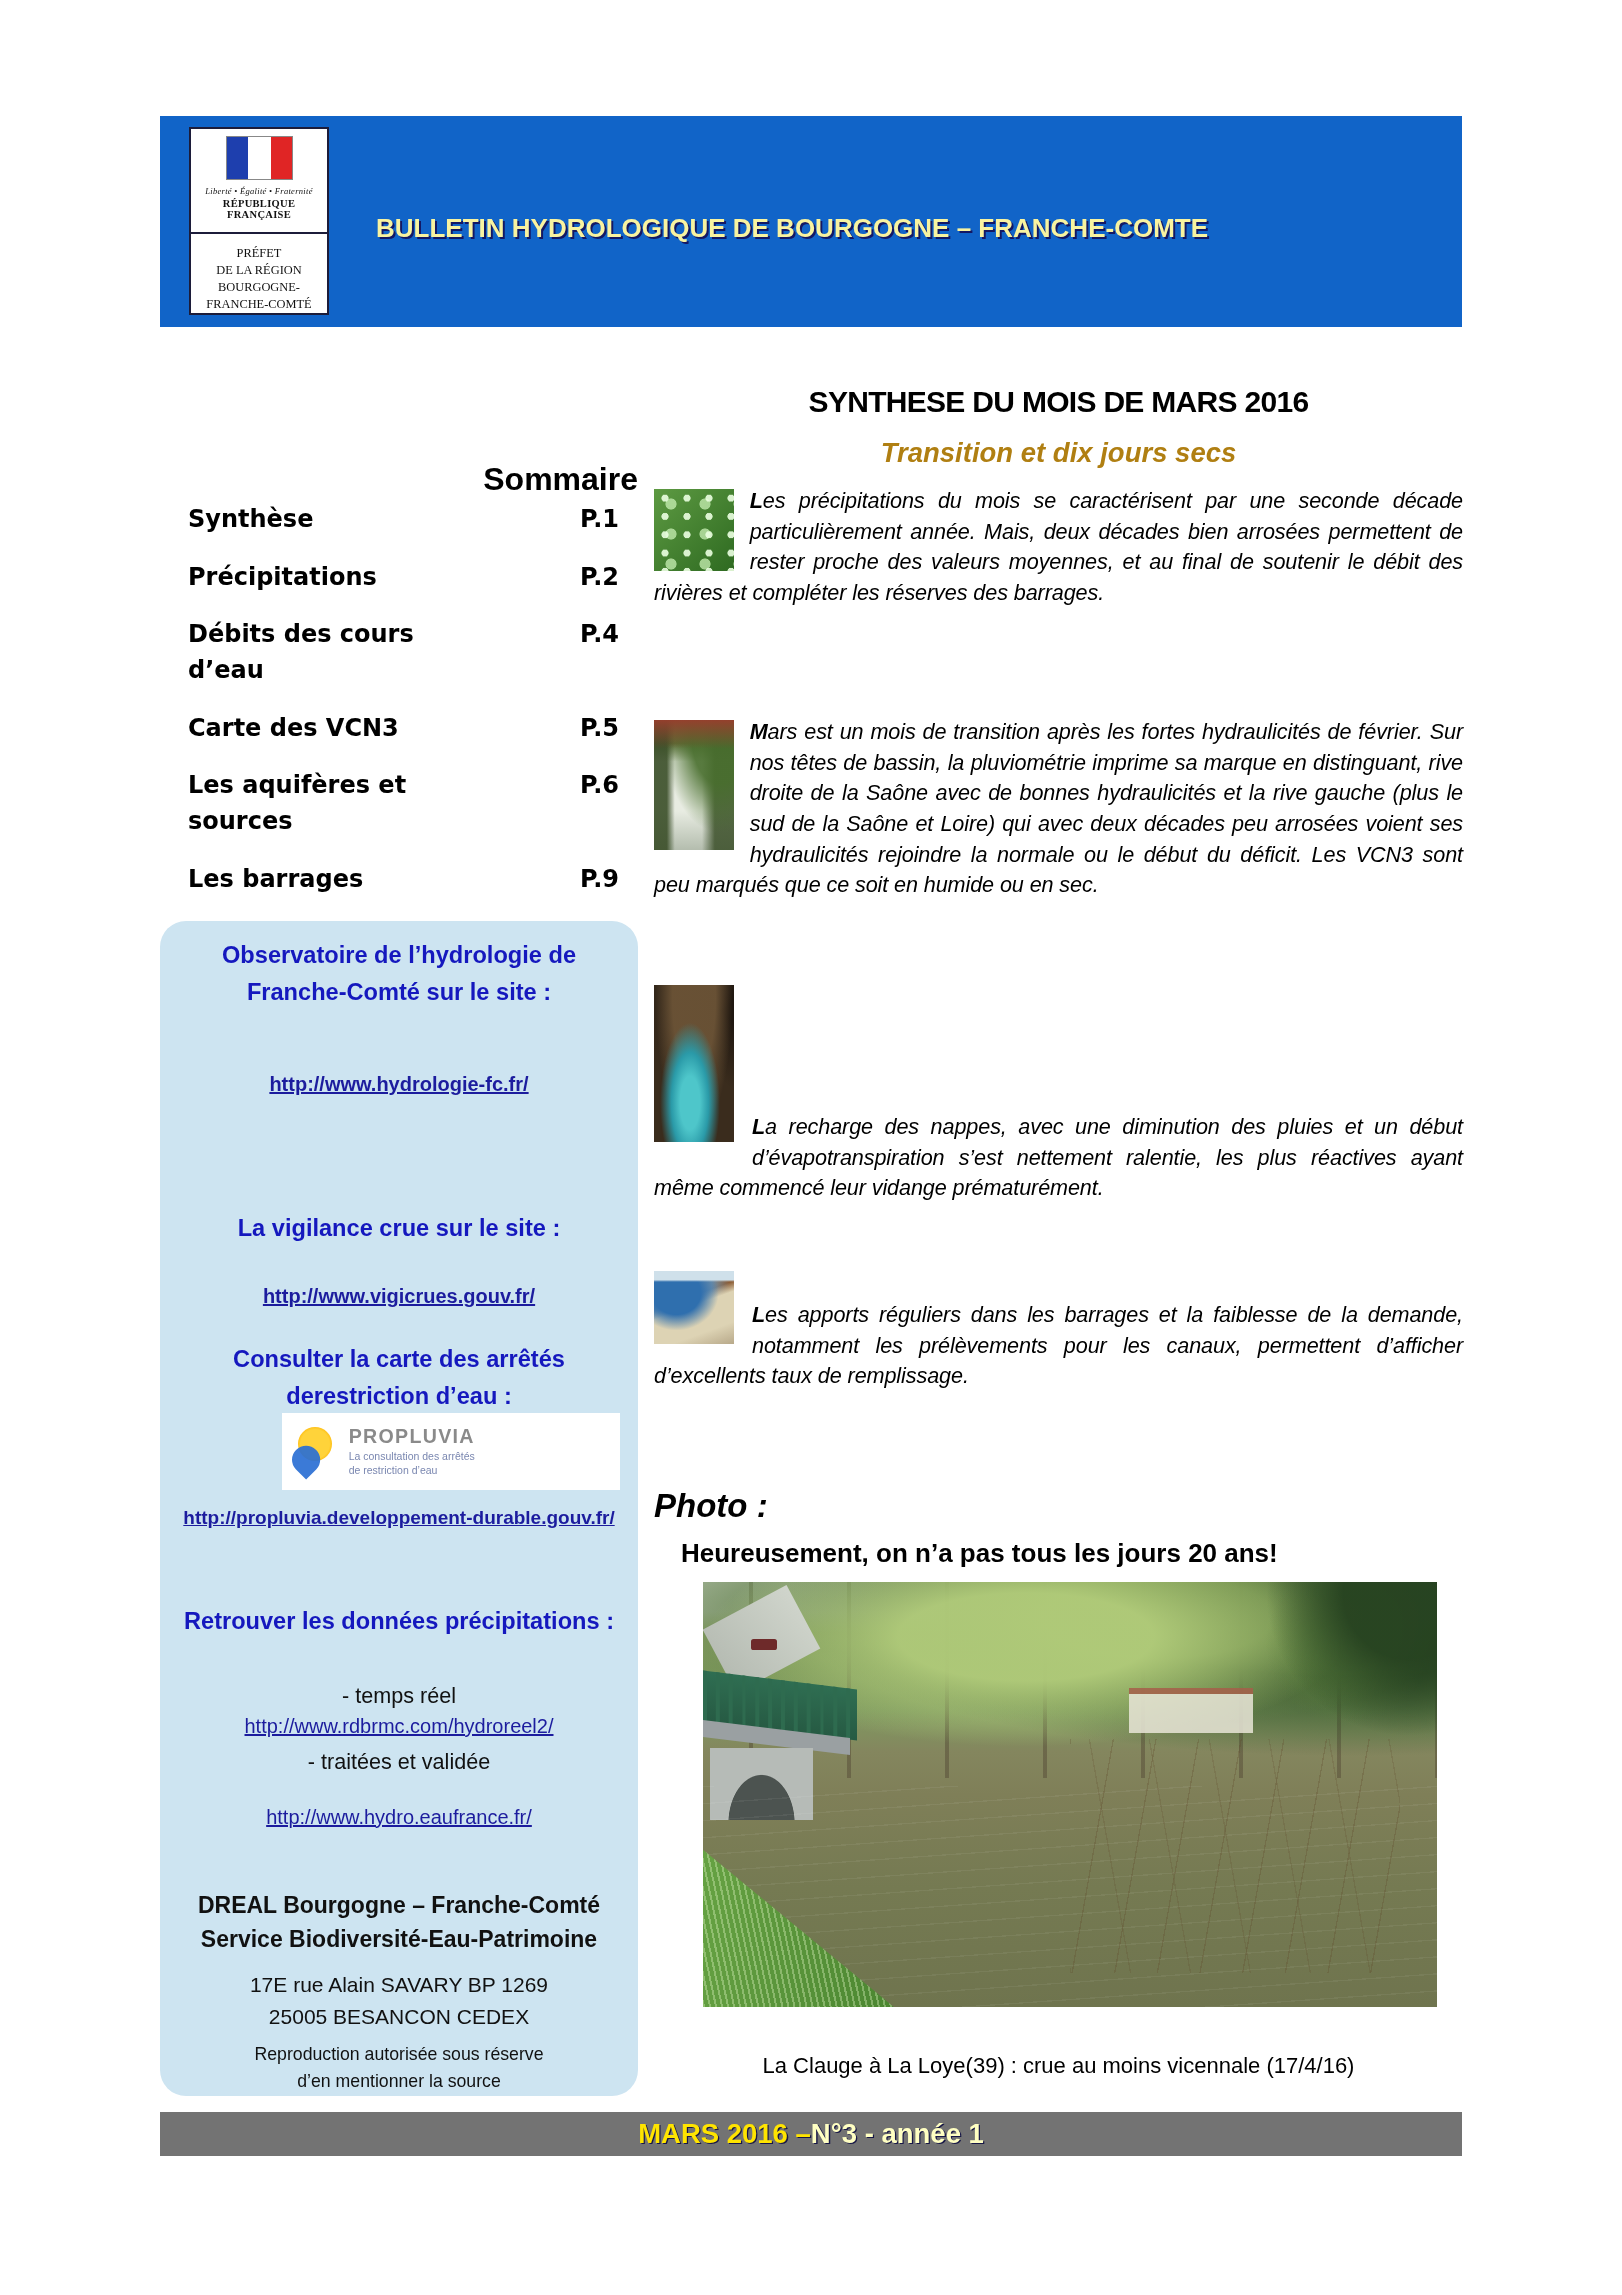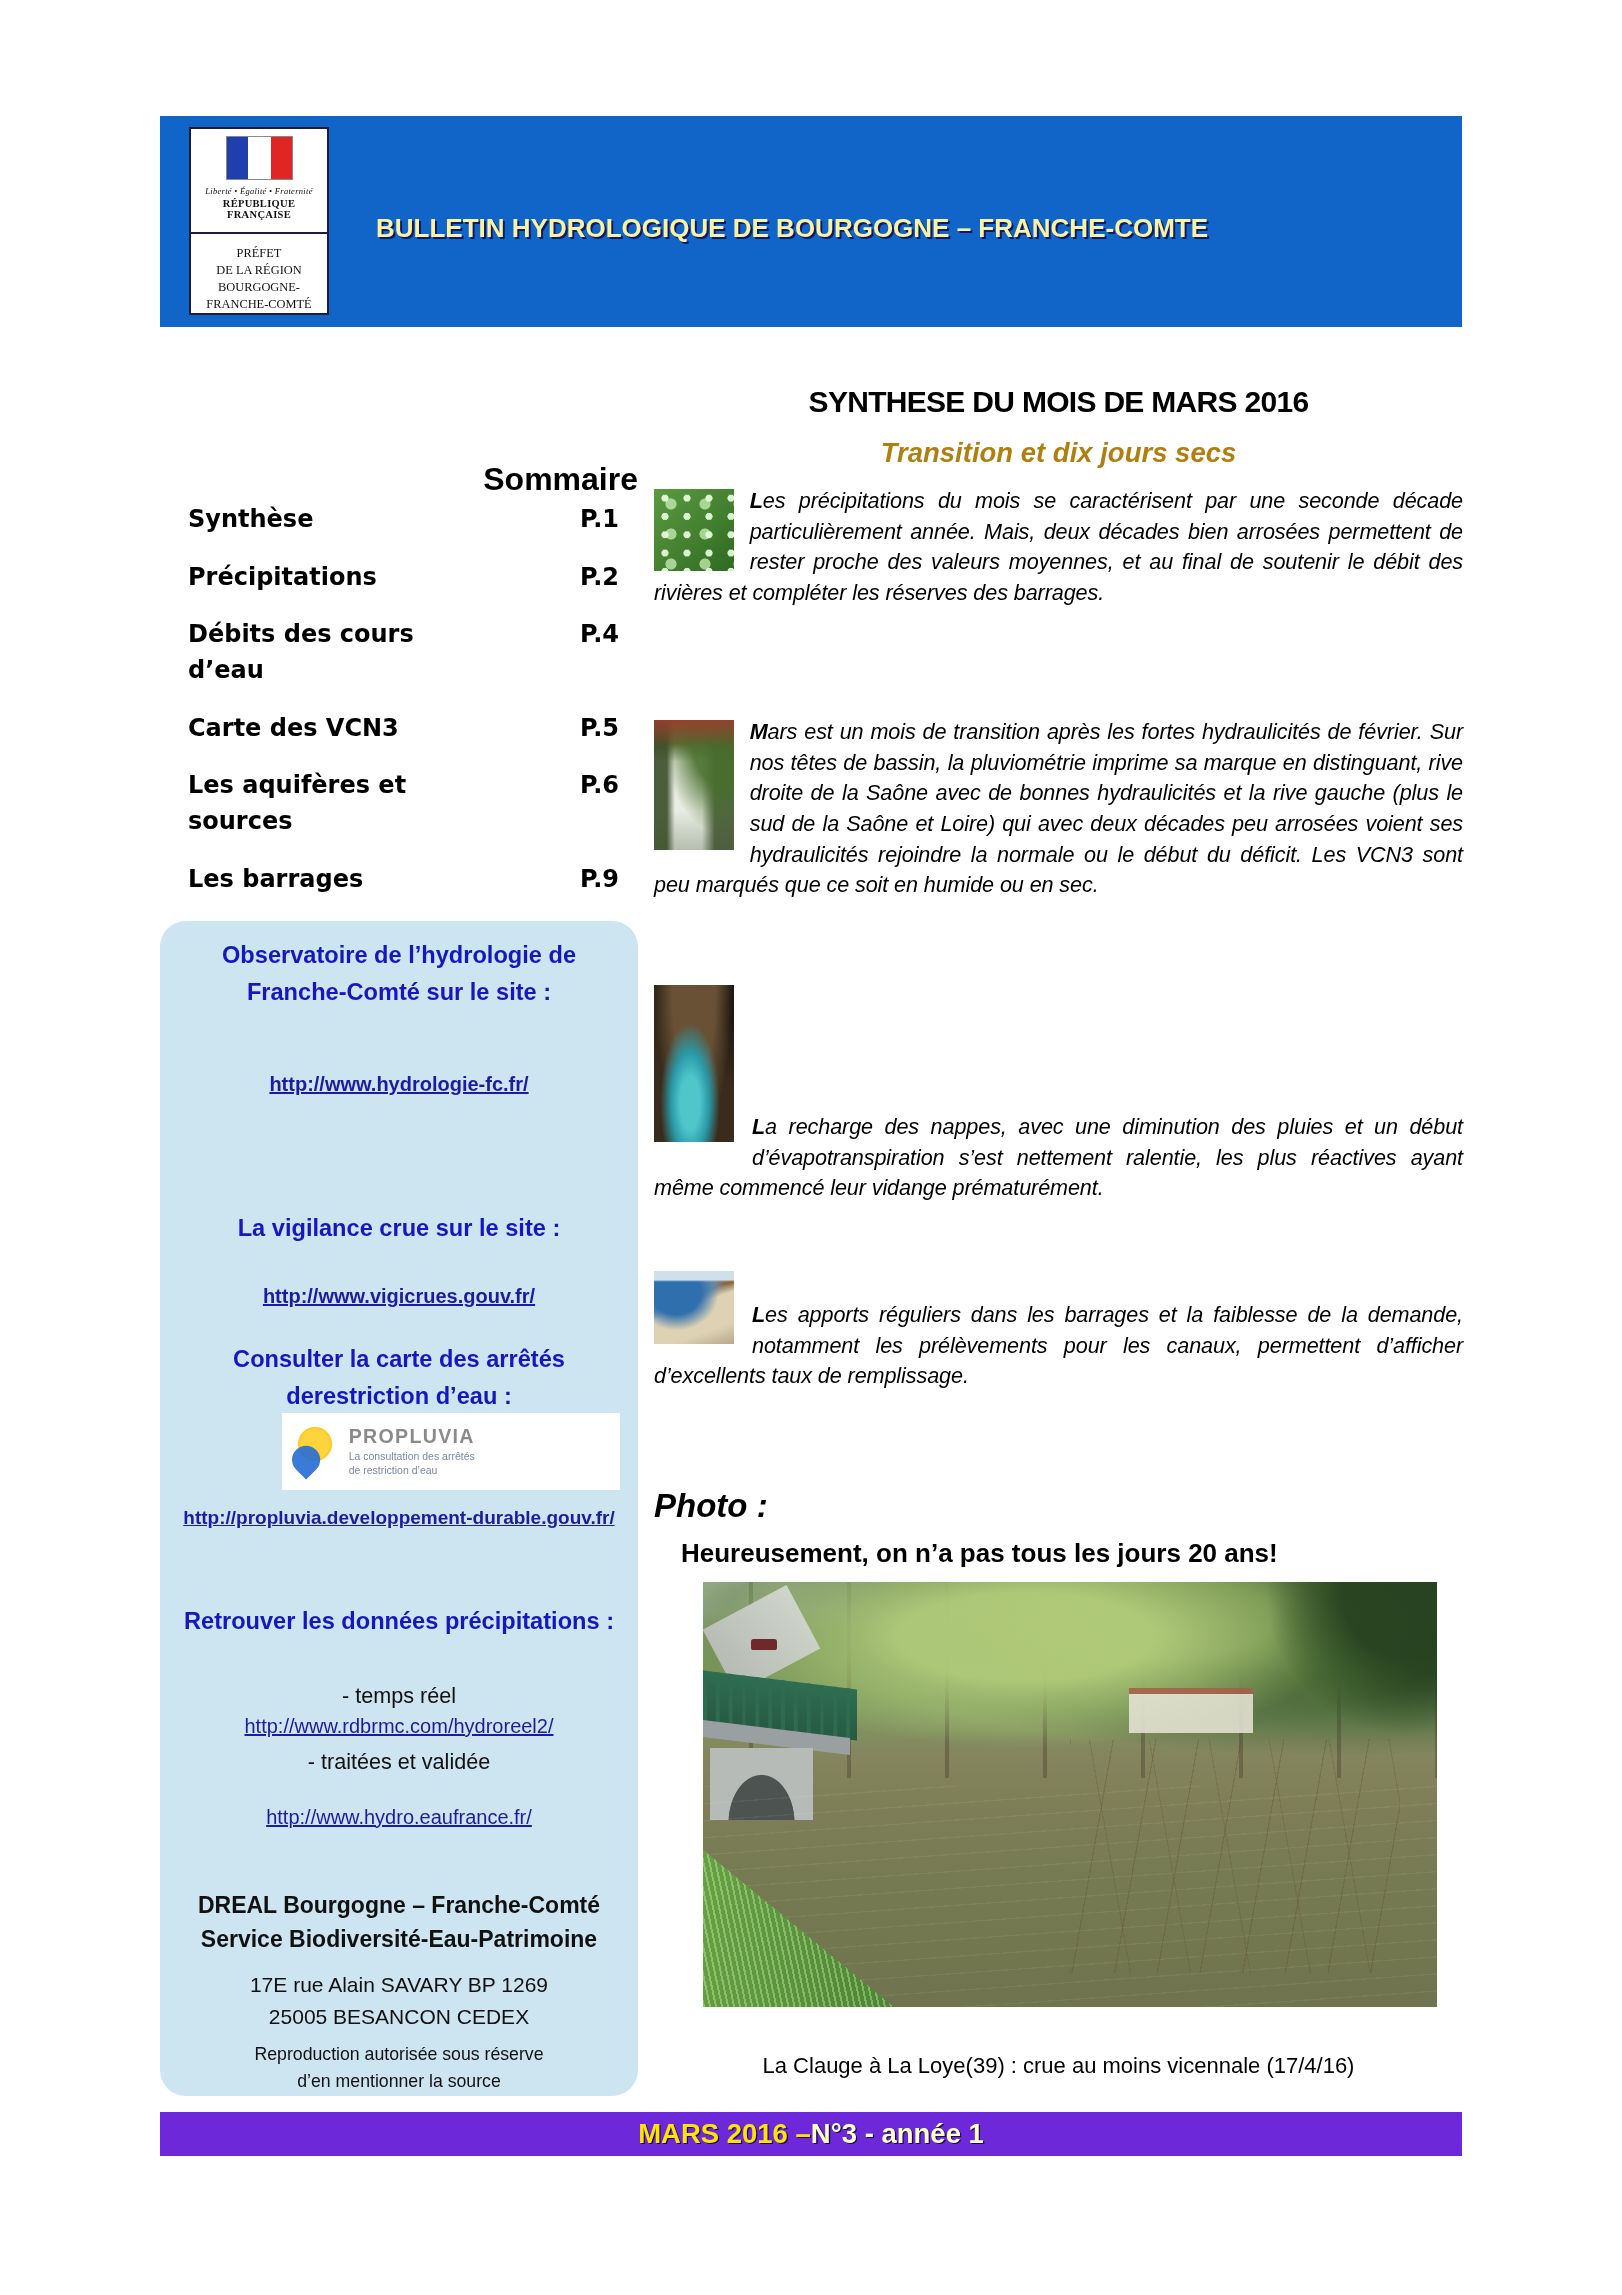--- a/index.html
+++ b/index.html
@@ -120,21 +120,21 @@
     clip-path:polygon(0 0,100% 100%,0 100%);
     background-image:repeating-linear-gradient(78deg,rgba(230,250,200,0.35) 0 2px,rgba(0,0,0,0) 2px 5.9px),
                      linear-gradient(100deg,#66a243,#4b8631);}
   .ph-twigs{right:5%;bottom:8%;width:45%;height:55%;opacity:0.5;
     background-image:repeating-linear-gradient(100deg,rgba(95,72,42,0.55) 0 1.3px,rgba(0,0,0,0) 1.3px 42px),
                      repeating-linear-gradient(80deg,rgba(95,72,42,0.4) 0 1.3px,rgba(0,0,0,0) 1.3px 59px);}
 
   .photo-caption{position:absolute;left:654px;top:2053px;width:809px;text-align:center;font-size:22px;}
 
   
-  .footer-band{position:absolute;left:160px;top:2112px;width:1302px;height:44px;background:#6d28d9;
+  .footer-band{position:absolute;left:160px;top:2112px;width:1302px;height:44px;background:#737373;
                display:flex;align-items:center;justify-content:center;}
   .footer-band .f1{color:#ffe400;font-size:27.5px;font-weight:bold;text-shadow:1.3px 1.3px 0 rgba(0,0,60,0.8);}
   .footer-band .f2{color:#ffffc2;font-size:27.5px;font-weight:bold;text-shadow:1.3px 1.3px 0 rgba(0,0,60,0.8);}
 </style>
 </head>
 <body>
 
 <div class="page">
 
   <div class="header-band">

